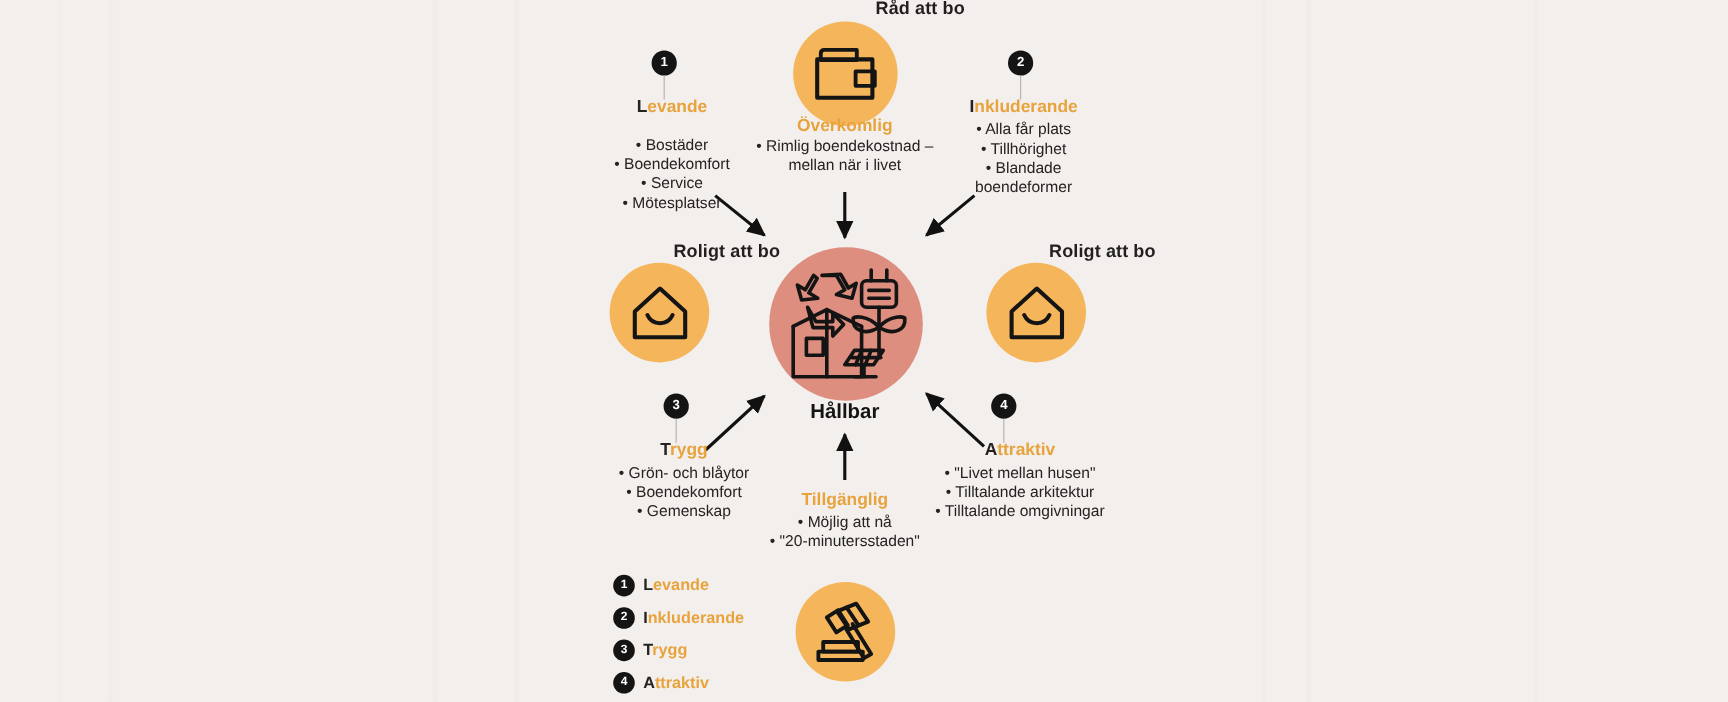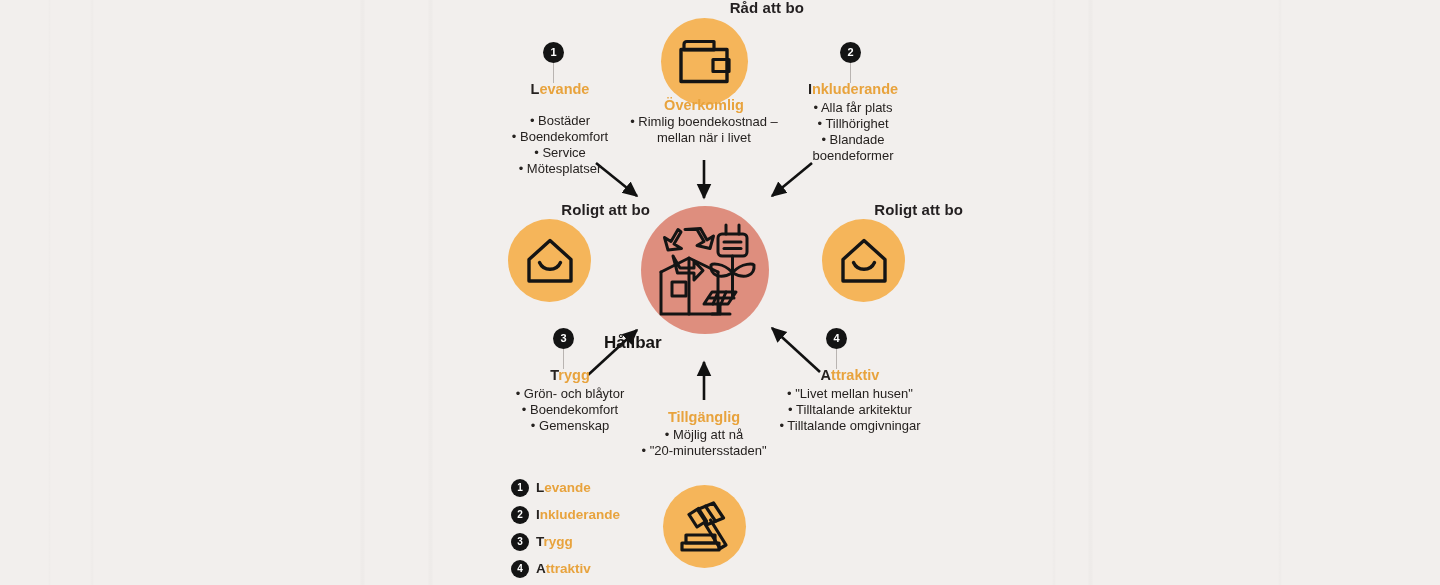--- a/index.html
+++ b/index.html
@@ -65,21 +65,21 @@
   .kw .lead{color:#262220;}
 
   .bullets{
     font-size:13px;color:#262220;text-align:center;
     line-height:16px;white-space:nowrap;
   }
   .bullets div{white-space:nowrap;}
 
   .center-title{
     font-size:17px;font-weight:bold;color:#161413;
-    line-height:21px;
+    text-align:center;line-height:21px;
   }
 
   .legend{font-size:0;}
   .legend-row{display:flex;align-items:center;margin-bottom:8px;height:19px;}
   .legend-row .badge{width:18px;height:18px;font-size:10px;margin-right:7px;flex:0 0 auto;}
   .legend-label{font-size:13.5px;font-weight:bold;color:#e8a33d;white-space:nowrap;line-height:1;}
   .legend-label .lead{color:#262220;}
 
   svg{display:block;overflow:visible;}
 </style>

